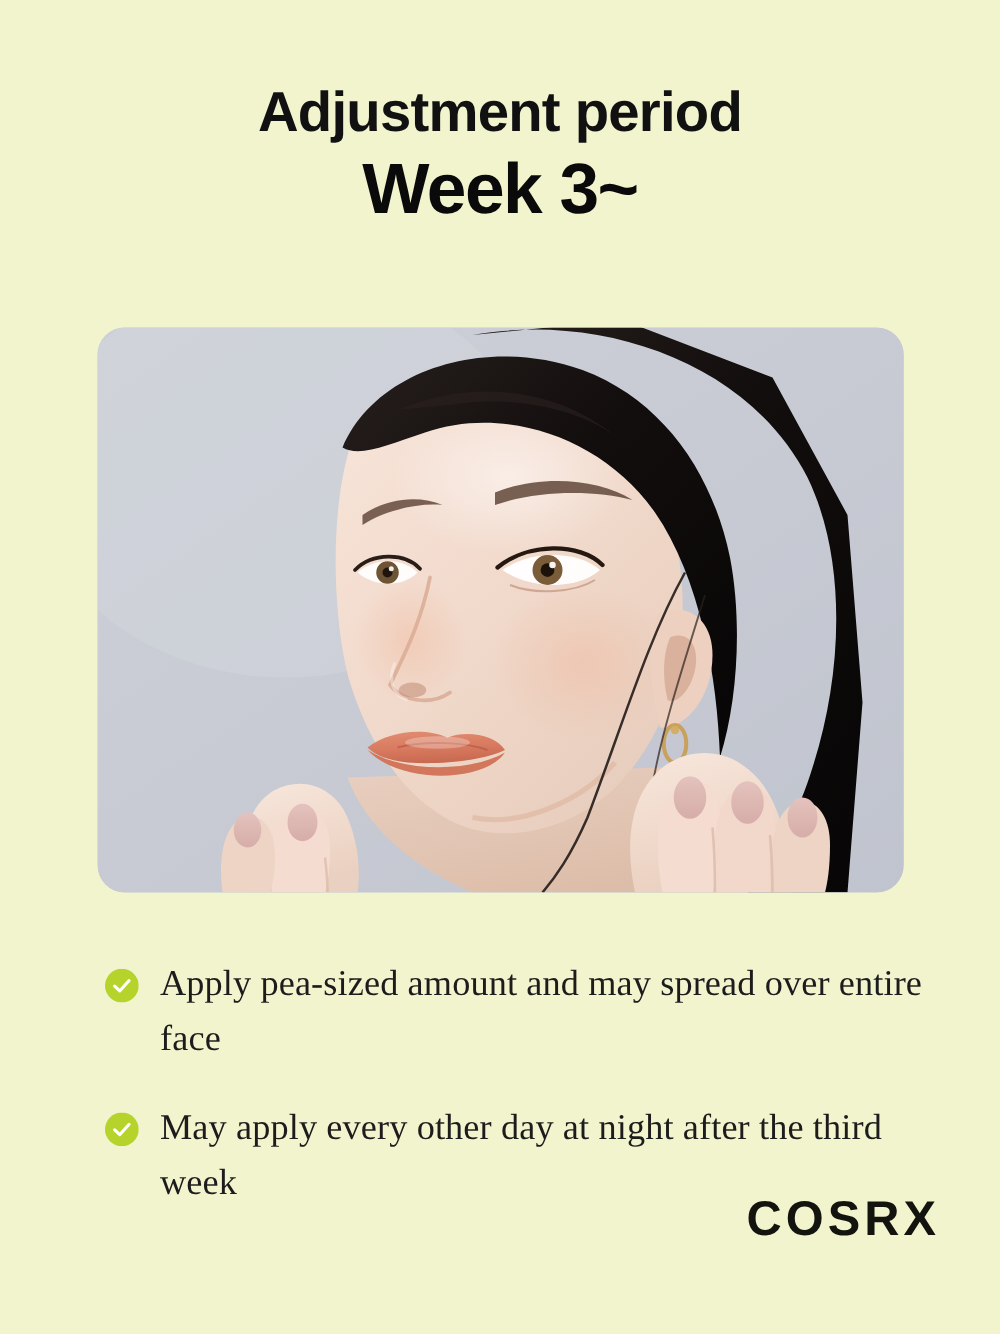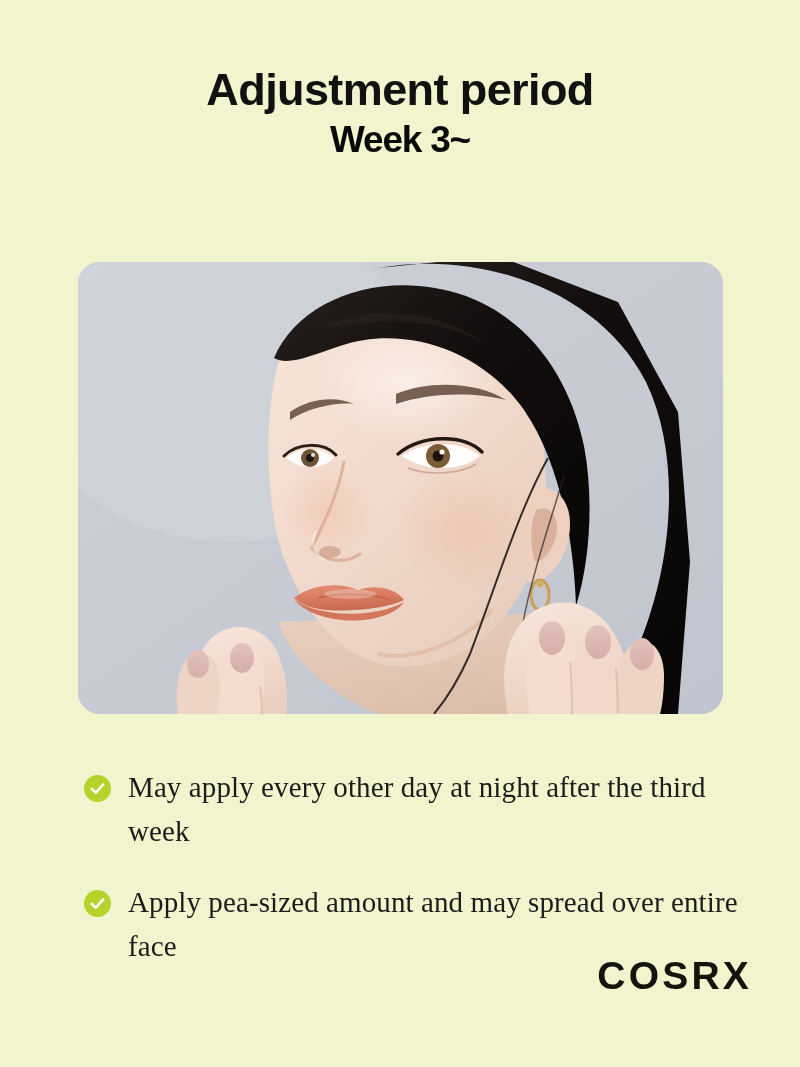--- a/index.html
+++ b/index.html
@@ -37,21 +37,21 @@
     font-size: 45px;
     font-weight: bold;
     color: #111111;
     letter-spacing: -0.6px;
     line-height: 1.06;
     display: block;
   }
 
   .title-sub {
     font-family: "Liberation Sans", sans-serif;
-    font-size: 37px;
+    font-size: 57px;
     font-weight: bold;
     color: #0a0a0a;
     letter-spacing: -1.2px;
     line-height: 1.1;
     display: block;
     margin-top: 6px;
   }
 
   
   .photo-frame {
@@ -262,28 +262,28 @@
     </svg>
   </div>
 
   <div class="bullets">
 
     <div class="bullet-row">
       <svg class="check-icon" viewBox="0 0 28 28">
         <circle cx="14" cy="14" r="14" fill="#b5d32b"></circle>
         <path d="M8 14.4 L12.2 18.4 L20 9.8" stroke="#ffffff" stroke-width="2.6" fill="none" stroke-linecap="round" stroke-linejoin="round"></path>
       </svg>
-      <span class="bullet-text">May apply every other day at night after the third week</span>
+      <span class="bullet-text">Apply pea-sized amount and may spread over entire face</span>
     </div>
 
     <div class="bullet-row">
       <svg class="check-icon" viewBox="0 0 28 28">
         <circle cx="14" cy="14" r="14" fill="#b5d32b"></circle>
         <path d="M8 14.4 L12.2 18.4 L20 9.8" stroke="#ffffff" stroke-width="2.6" fill="none" stroke-linecap="round" stroke-linejoin="round"></path>
       </svg>
-      <span class="bullet-text">Apply pea-sized amount and may spread over entire face</span>
+      <span class="bullet-text">May apply every other day at night after the third week</span>
     </div>
 
   </div>
 
   <div class="brand">COSRX</div>
 
 </div>
 
 </body></html>

